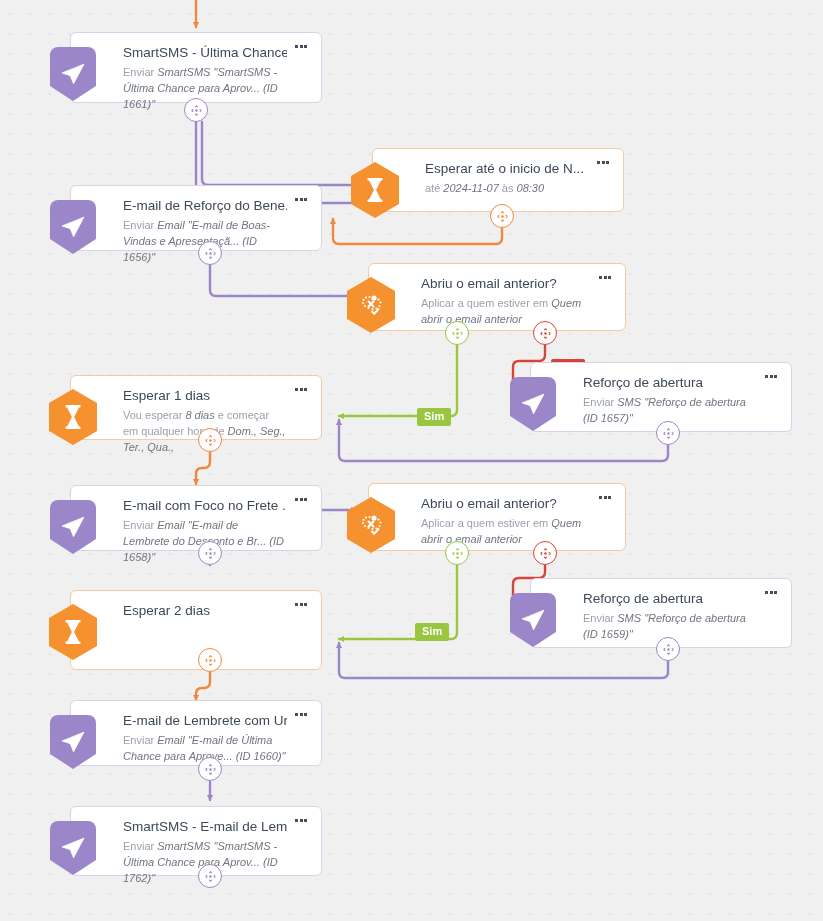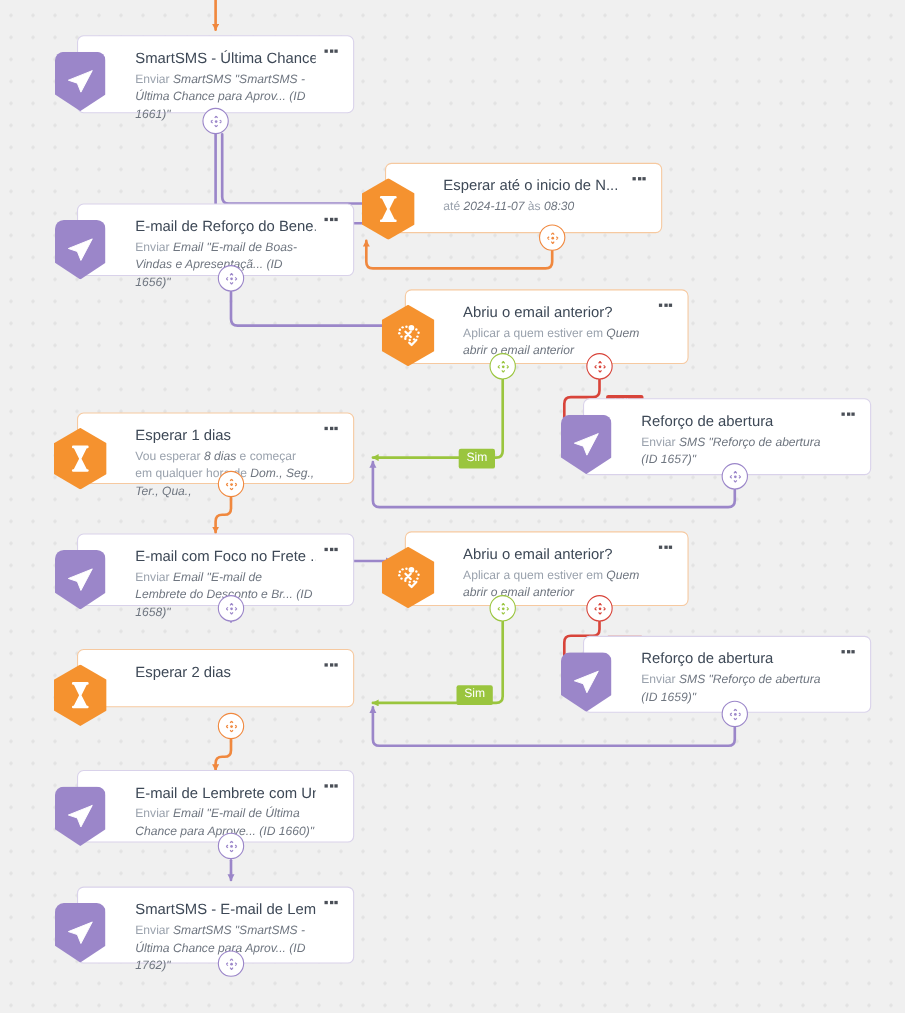--- a/index.html
+++ b/index.html
@@ -115,21 +115,21 @@
 
   
   .branch-label {
     position: absolute;
     font-size: 11px;
     color: #ffffff;
     padding: 3px 7px 4px;
     line-height: 1;
     border-radius: 2px;
   }
-  .branch-label.sim { background: #9ac53e; }
+  .branch-label.sim { background: #9ac53e; font-weight: bold; }
   .branch-label.nao { background: #d8443a; margin-left: 48px; }
 
   
   .shield {
     width: 46px;
     height: 54px;
     background: #9b86c9;
     clip-path: polygon(0% 0%, 100% 0%, 100% 72%, 50% 100%, 0% 72%);
     border-radius: 8px 8px 0 0;
     display: flex;
@@ -221,21 +221,21 @@
     </div>
   </div>
   <div class="handle purple" style="left:184px; top:98px;">
     <svg width="13" height="13" viewBox="0 0 16 16" stroke="#9b86c9" stroke-width="1.3" fill="none">
       <path d="M8 2 L6.4 4 M8 2 L9.6 4 M8 14 L6.4 12 M8 14 L9.6 12
                M2 8 L4 6.4 M2 8 L4 9.6 M14 8 L12 6.4 M14 8 L12 9.6"></path>
       <circle cx="8" cy="8" r="1.5" fill="#9b86c9" stroke="none"></circle>
     </svg>
   </div>
 
-  <div class="node orange" style="left:350px; top:148px; width:252px; height:64px;">
+  <div class="node orange" style="left:372px; top:148px; width:252px; height:64px;">
     <div class="node-badge">
       <div class="hexagon">
         <svg width="22" height="26" viewBox="0 0 20 24">
           <path d="M4 2 H16 L11 12 L16 22 H4 L9 12 Z" fill="#ffffff"></path>
           <rect x="3" y="1" width="14" height="2.2" fill="#ffffff" rx="1"></rect>
           <rect x="3" y="20.8" width="14" height="2.2" fill="#ffffff" rx="1"></rect>
         </svg>
       </div>
     </div>
     <div class="node-body">
@@ -497,21 +497,21 @@
     </div>
   </div>
   <div class="handle purple" style="left:656px; top:637px;">
     <svg width="13" height="13" viewBox="0 0 16 16" stroke="#9b86c9" stroke-width="1.3" fill="none">
       <path d="M8 2 L6.4 4 M8 2 L9.6 4 M8 14 L6.4 12 M8 14 L9.6 12
                M2 8 L4 6.4 M2 8 L4 9.6 M14 8 L12 6.4 M14 8 L12 9.6"></path>
       <circle cx="8" cy="8" r="1.5" fill="#9b86c9" stroke="none"></circle>
     </svg>
   </div>
 
-  <div class="node orange" style="left:70px; top:590px; width:252px; height:53px;">
+  <div class="node orange" style="left:70px; top:590px; width:252px; height:80px;">
     <div class="node-badge">
       <div class="hexagon">
         <svg width="22" height="26" viewBox="0 0 20 24">
           <path d="M4 2 H16 L11 12 L16 22 H4 L9 12 Z" fill="#ffffff"></path>
           <rect x="3" y="1" width="14" height="2.2" fill="#ffffff" rx="1"></rect>
           <rect x="3" y="20.8" width="14" height="2.2" fill="#ffffff" rx="1"></rect>
         </svg>
       </div>
     </div>
     <div class="node-body">

